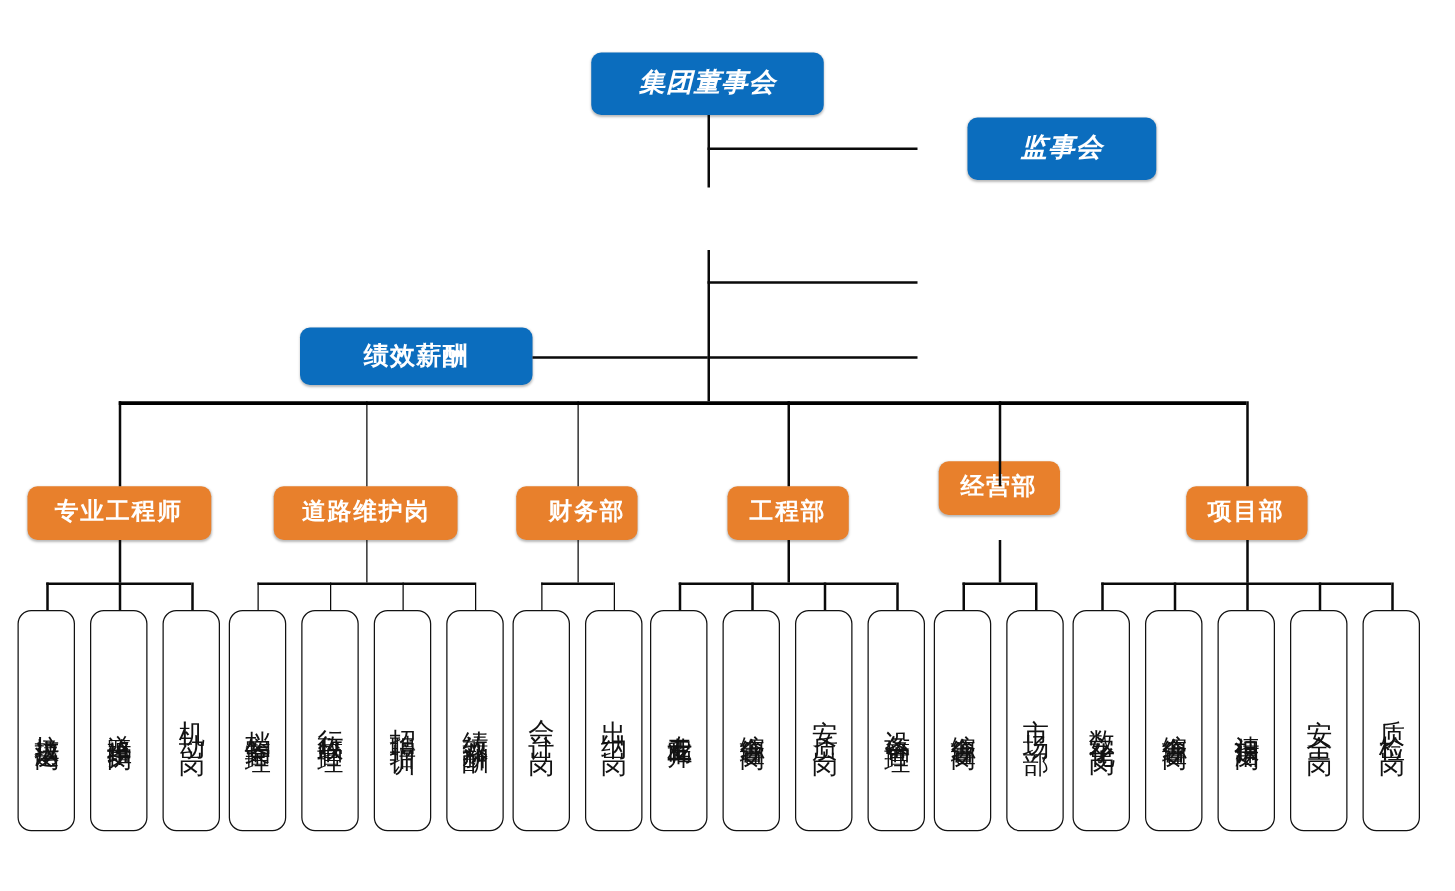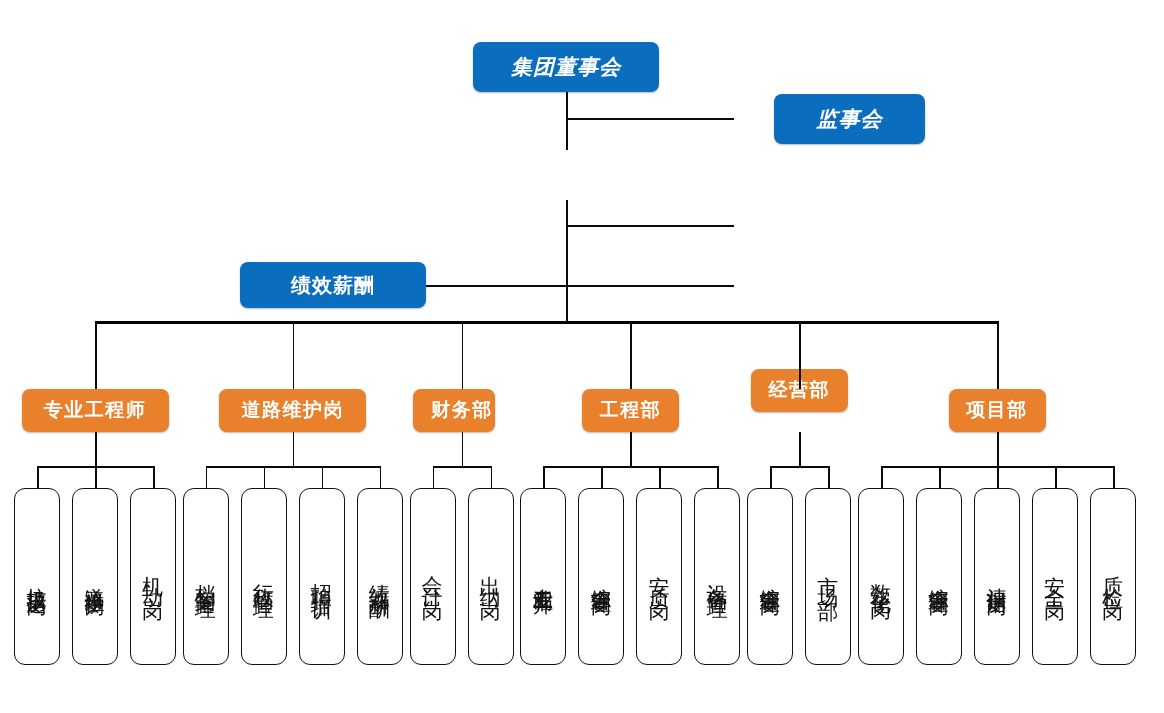--- a/index.html
+++ b/index.html
@@ -137,21 +137,21 @@
         <span class="leaf-text">行政管理</span>
       </div>
       <div class="line v" style="left: 321.8px; top: 466px; height: 22px;"></div>
       <div class="leaf" style="left: 298.8px; top: 488px; width: 46px; height: 177px;">
         <span class="leaf-text">招聘培训</span>
       </div>
       <div class="line v" style="left: 379.8px; top: 466px; height: 22px;"></div>
       <div class="leaf" style="left: 356.8px; top: 488px; width: 46px; height: 177px;">
         <span class="leaf-text">绩效薪酬</span>
       </div>
-      <div class="node orange dept" style="left: 413.1px; top: 389px; width: 82px; height: 43px; padding-left: 16px;">
+      <div class="node orange dept" style="left: 413.1px; top: 389px; width: 97px; height: 43px; padding-left: 16px;">
         <span>财务部</span>
       </div>
       <div class="line v" style="left: 461.6px; top: 321px; height: 68px;"></div>
       <div class="line v" style="left: 461.6px; top: 432px; height: 34px;"></div>
       <div class="line h" style="left: 432.6px; top: 466px; width: 58px;"></div>
       <div class="line v" style="left: 432.6px; top: 466px; height: 22px;"></div>
       <div class="leaf" style="left: 409.6px; top: 488px; width: 46px; height: 177px;">
         <span class="leaf-text loose">会计岗</span>
       </div>
       <div class="line v" style="left: 490.6px; top: 466px; height: 22px;"></div>

